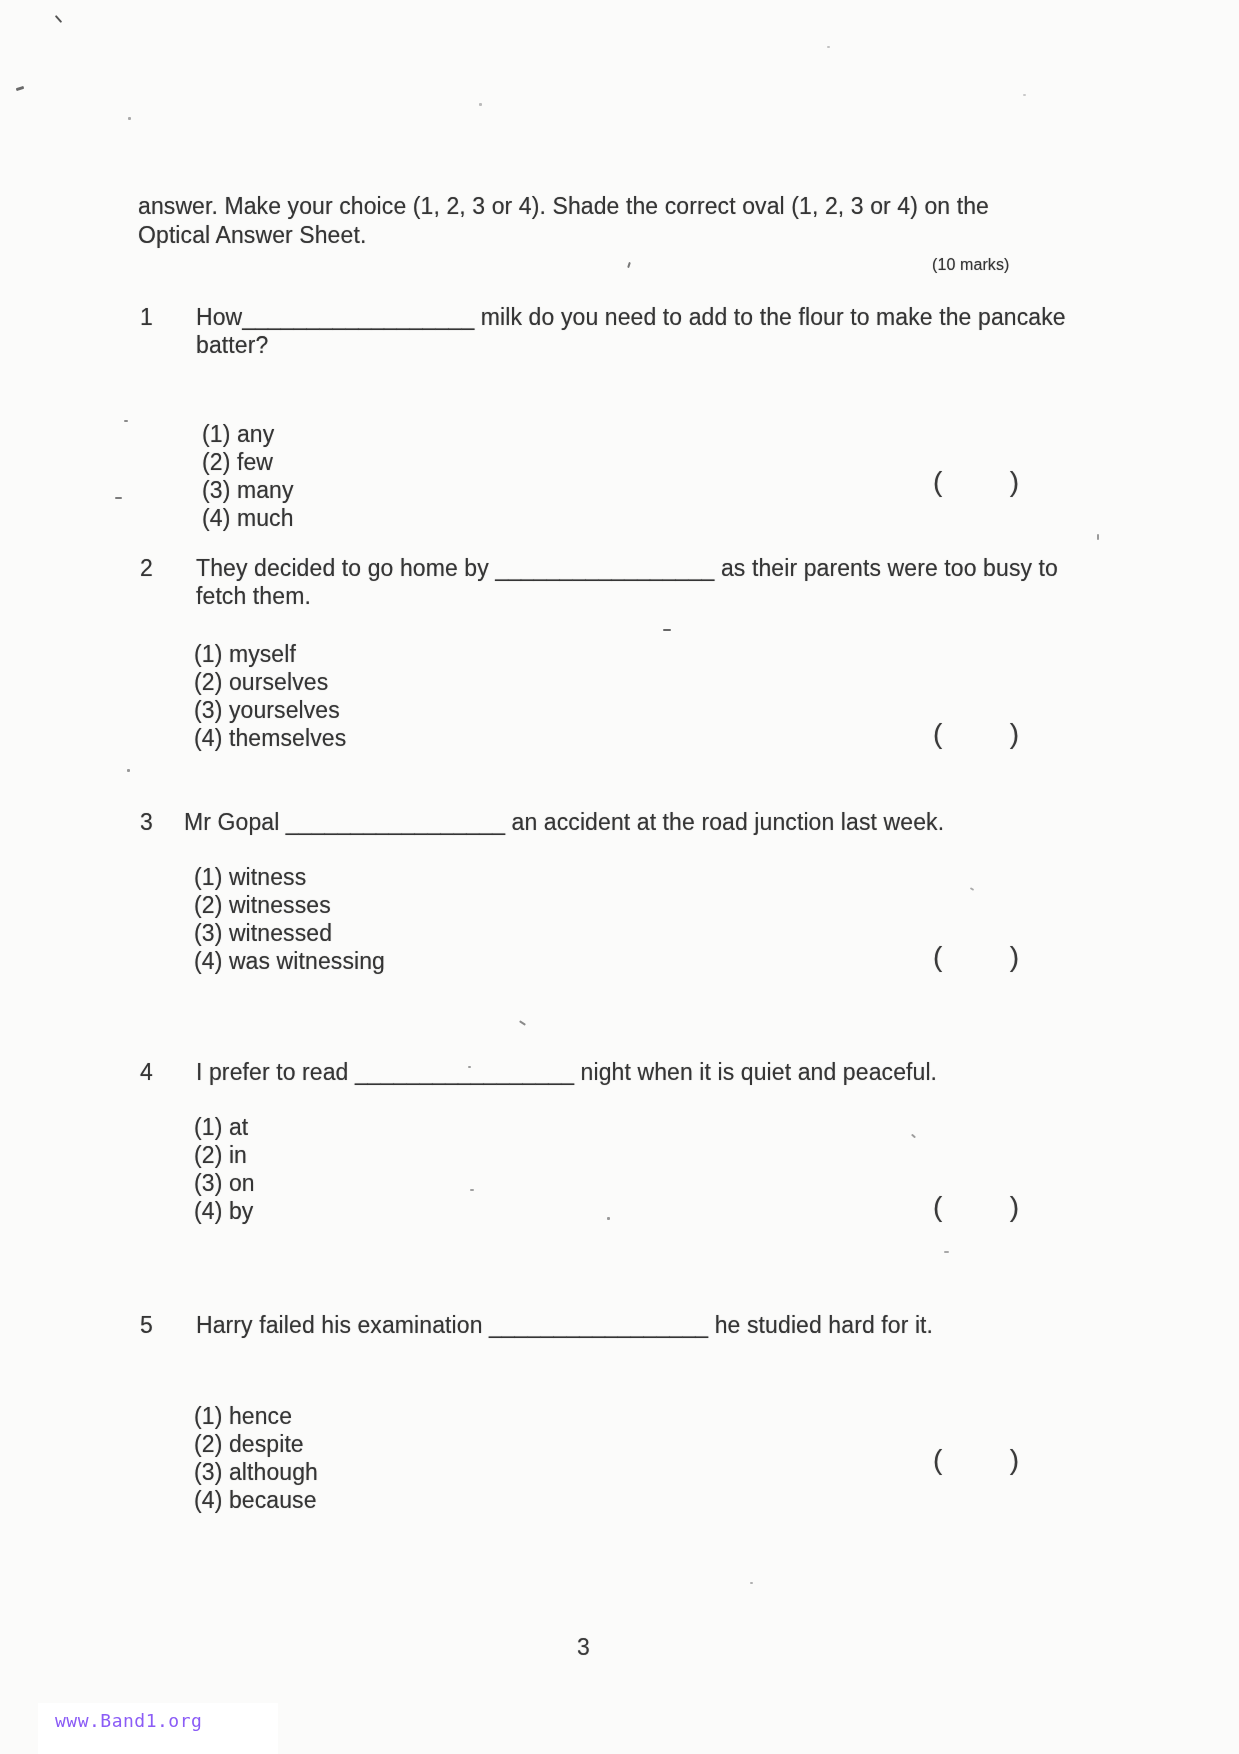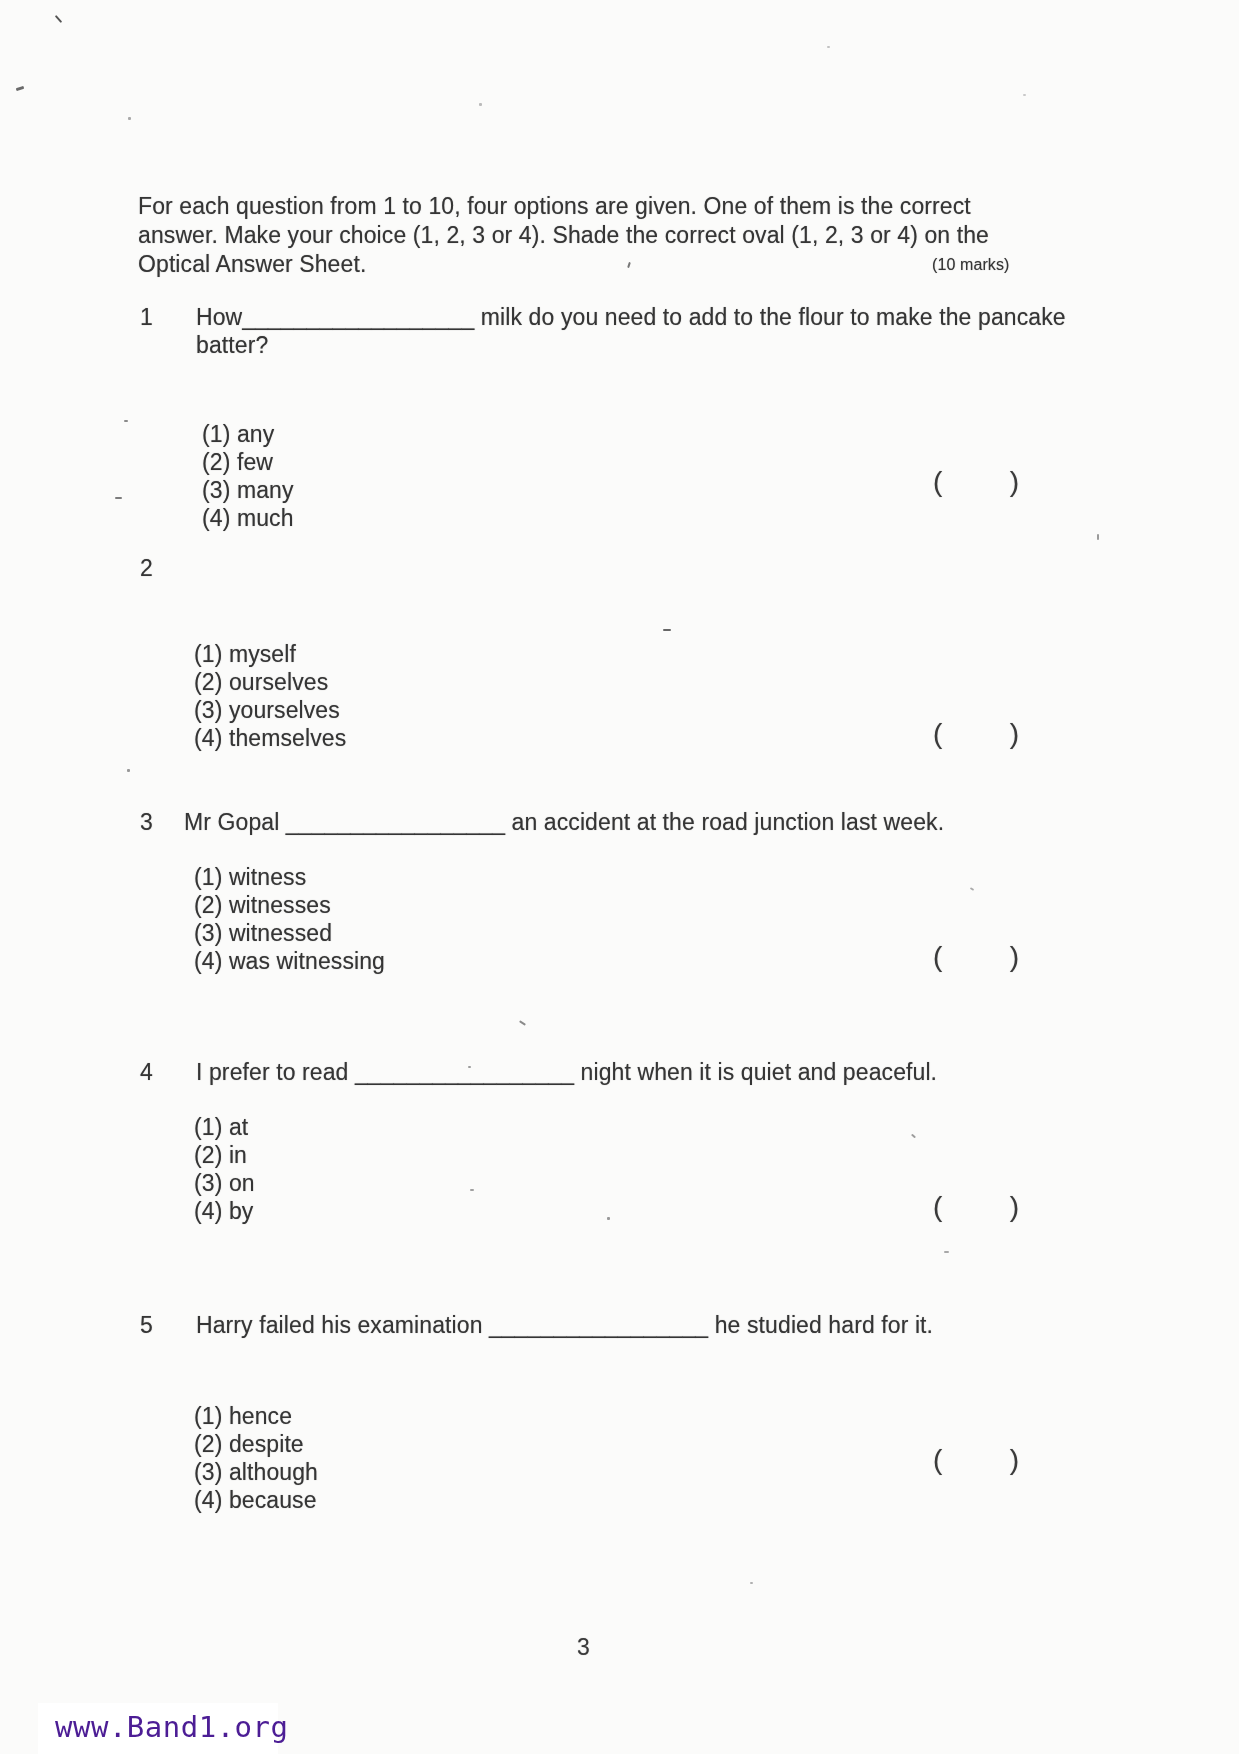--- a/index.html
+++ b/index.html
@@ -30,21 +30,21 @@
     text-shadow:0 0 1px rgba(80,80,80,0.5);
   }
   .pagenum{font-size:23px;color:#3a3a3a;text-shadow:0 0 1px rgba(80,80,80,0.5);}
   .wm-box{
     position:absolute;left:38px;top:1703px;width:240px;height:51px;
     background:#ffffff;
   }
   .wm-text{
     position:absolute;left:55px;top:1710px;
     font-family:"DejaVu Sans Mono", monospace;
-    font-size:29px;color:#4c1d95;letter-spacing:0.5px;
+    font-size:18px;color:#8b5cf6;letter-spacing:0.5px;
   }
   .speck{position:absolute;background:#888;border-radius:1px;}
 </style>
 </head>
 <body>
 
 <div class="page">
 
   <div class="speck" style="left:54px;top:18px;width:9px;height:2px;transform:rotate(48deg);background:#555;"></div>
   <div class="speck" style="left:16px;top:87px;width:8px;height:3px;transform:rotate(-18deg);background:#6a6a6a;"></div>
@@ -61,21 +61,20 @@
   <div class="speck" style="left:970px;top:888px;width:4px;height:2px;transform:rotate(30deg);background:#aaa;"></div>
   <div class="speck" style="left:519px;top:1022px;width:7px;height:2px;transform:rotate(32deg);background:#8a8a8a;"></div>
   <div class="speck" style="left:468px;top:1066px;width:3px;height:2px;background:#9c9c9c;"></div>
   <div class="speck" style="left:911px;top:1135px;width:5px;height:2px;transform:rotate(40deg);background:#9c9c9c;"></div>
   <div class="speck" style="left:470px;top:1189px;width:4px;height:2px;background:#a0a0a0;"></div>
   <div class="speck" style="left:607px;top:1217px;width:3px;height:3px;background:#9a9a9a;"></div>
   <div class="speck" style="left:944px;top:1251px;width:5px;height:2px;background:#a8a8a8;"></div>
   <div class="speck" style="left:750px;top:1582px;width:3px;height:2px;background:#b0b0b0;"></div>
 
   <div class="abs doc" style="left:138px;top:192px;">
-    <div>For each question from 1 to 10, four options are given. One of them is the correct</div>
     <div>answer. Make your choice (1, 2, 3 or 4). Shade the correct oval (1, 2, 3 or 4) on the</div>
     <div>Optical Answer Sheet.</div>
   </div>
   <div class="abs doc marks" style="left:932px;top:250px;">(10 marks)</div>
 
   <div class="abs doc qnum" style="left:140px;top:303px;">1</div>
   <div class="abs doc qtext" style="left:196px;top:303px;">
     <div>How__________________ milk do you need to add to the flour to make the pancake</div>
     <div>batter?</div>
   </div>
@@ -84,20 +83,24 @@
     <div>(2) few</div>
     <div>(3) many</div>
     <div>(4) much</div>
   </div>
   <div class="abs bracket" style="left:933px;top:466px;">
     <span>(</span>
     <span>)</span>
   </div>
 
   <div class="abs doc qnum" style="left:140px;top:554px;">2</div>
+  <div class="abs doc qtext" style="left:196px;top:554px;">
+    <div>They decided to go home by _________________ as their parents were too busy to</div>
+    <div>fetch them.</div>
+  </div>
   <div class="abs doc opts" style="left:194px;top:640px;">
     <div>(1) myself</div>
     <div>(2) ourselves</div>
     <div>(3) yourselves</div>
     <div>(4) themselves</div>
   </div>
   <div class="abs bracket" style="left:933px;top:718px;">
     <span>(</span>
     <span>)</span>
   </div>

